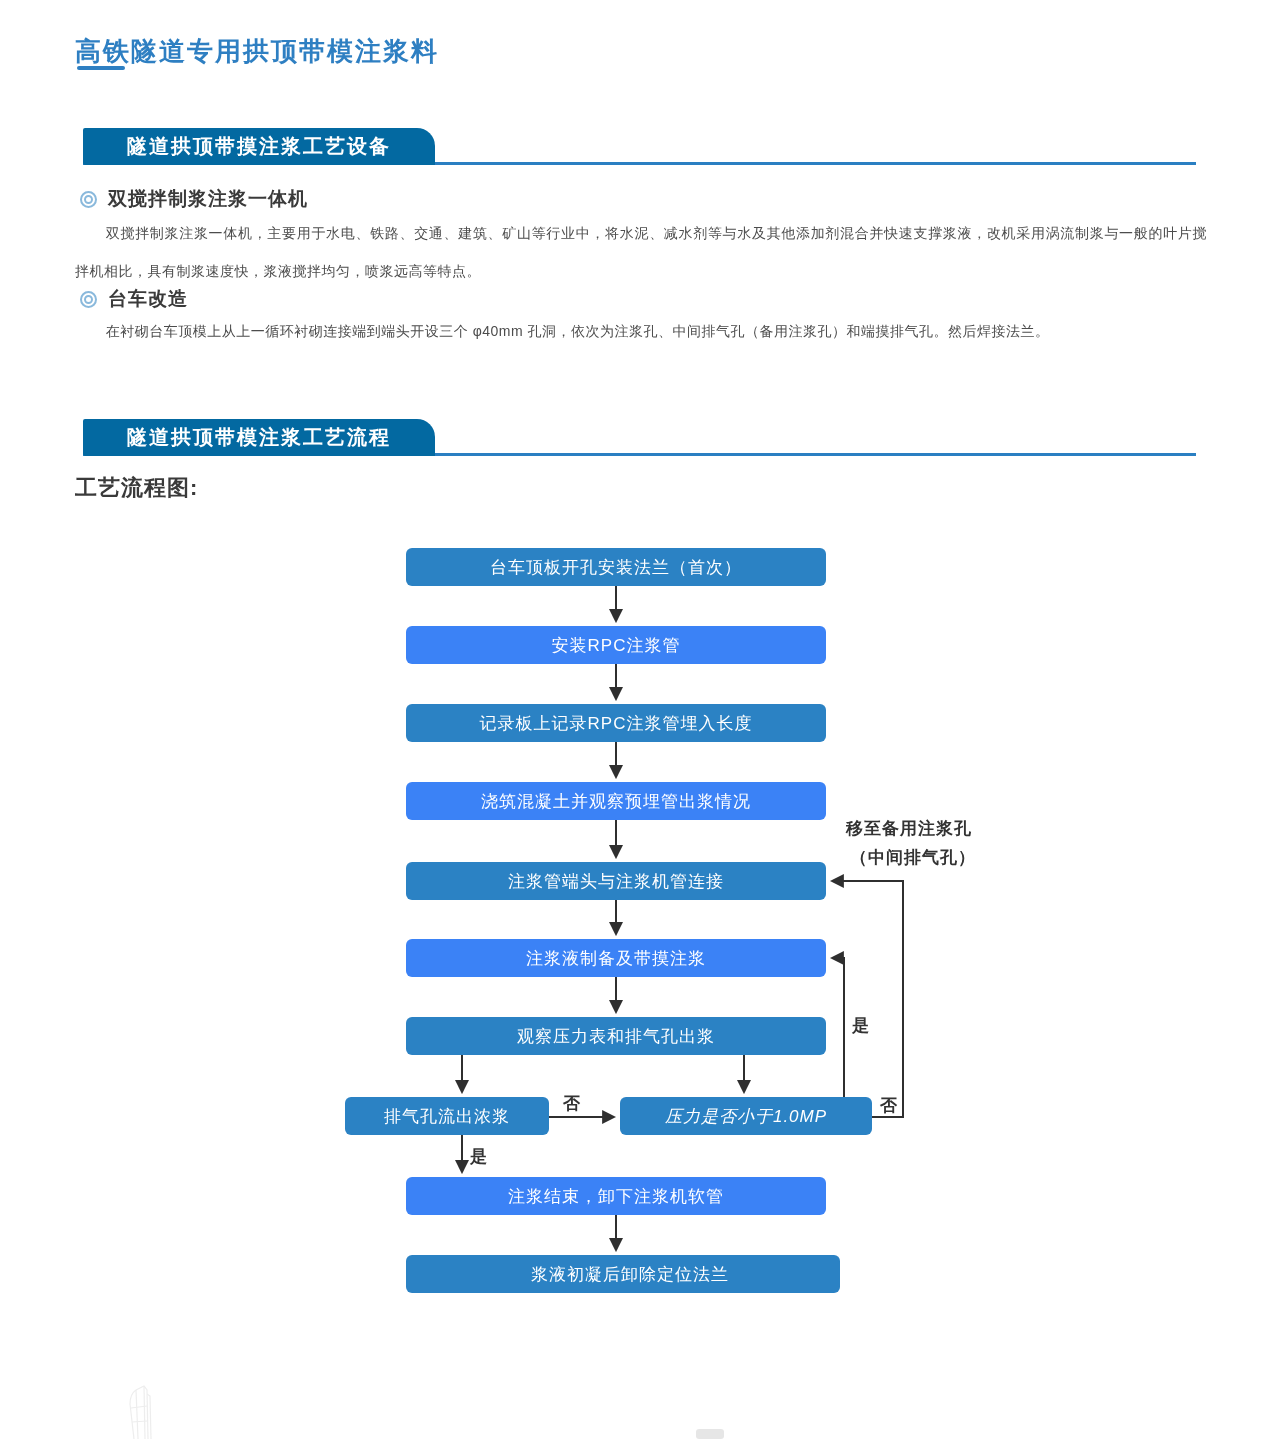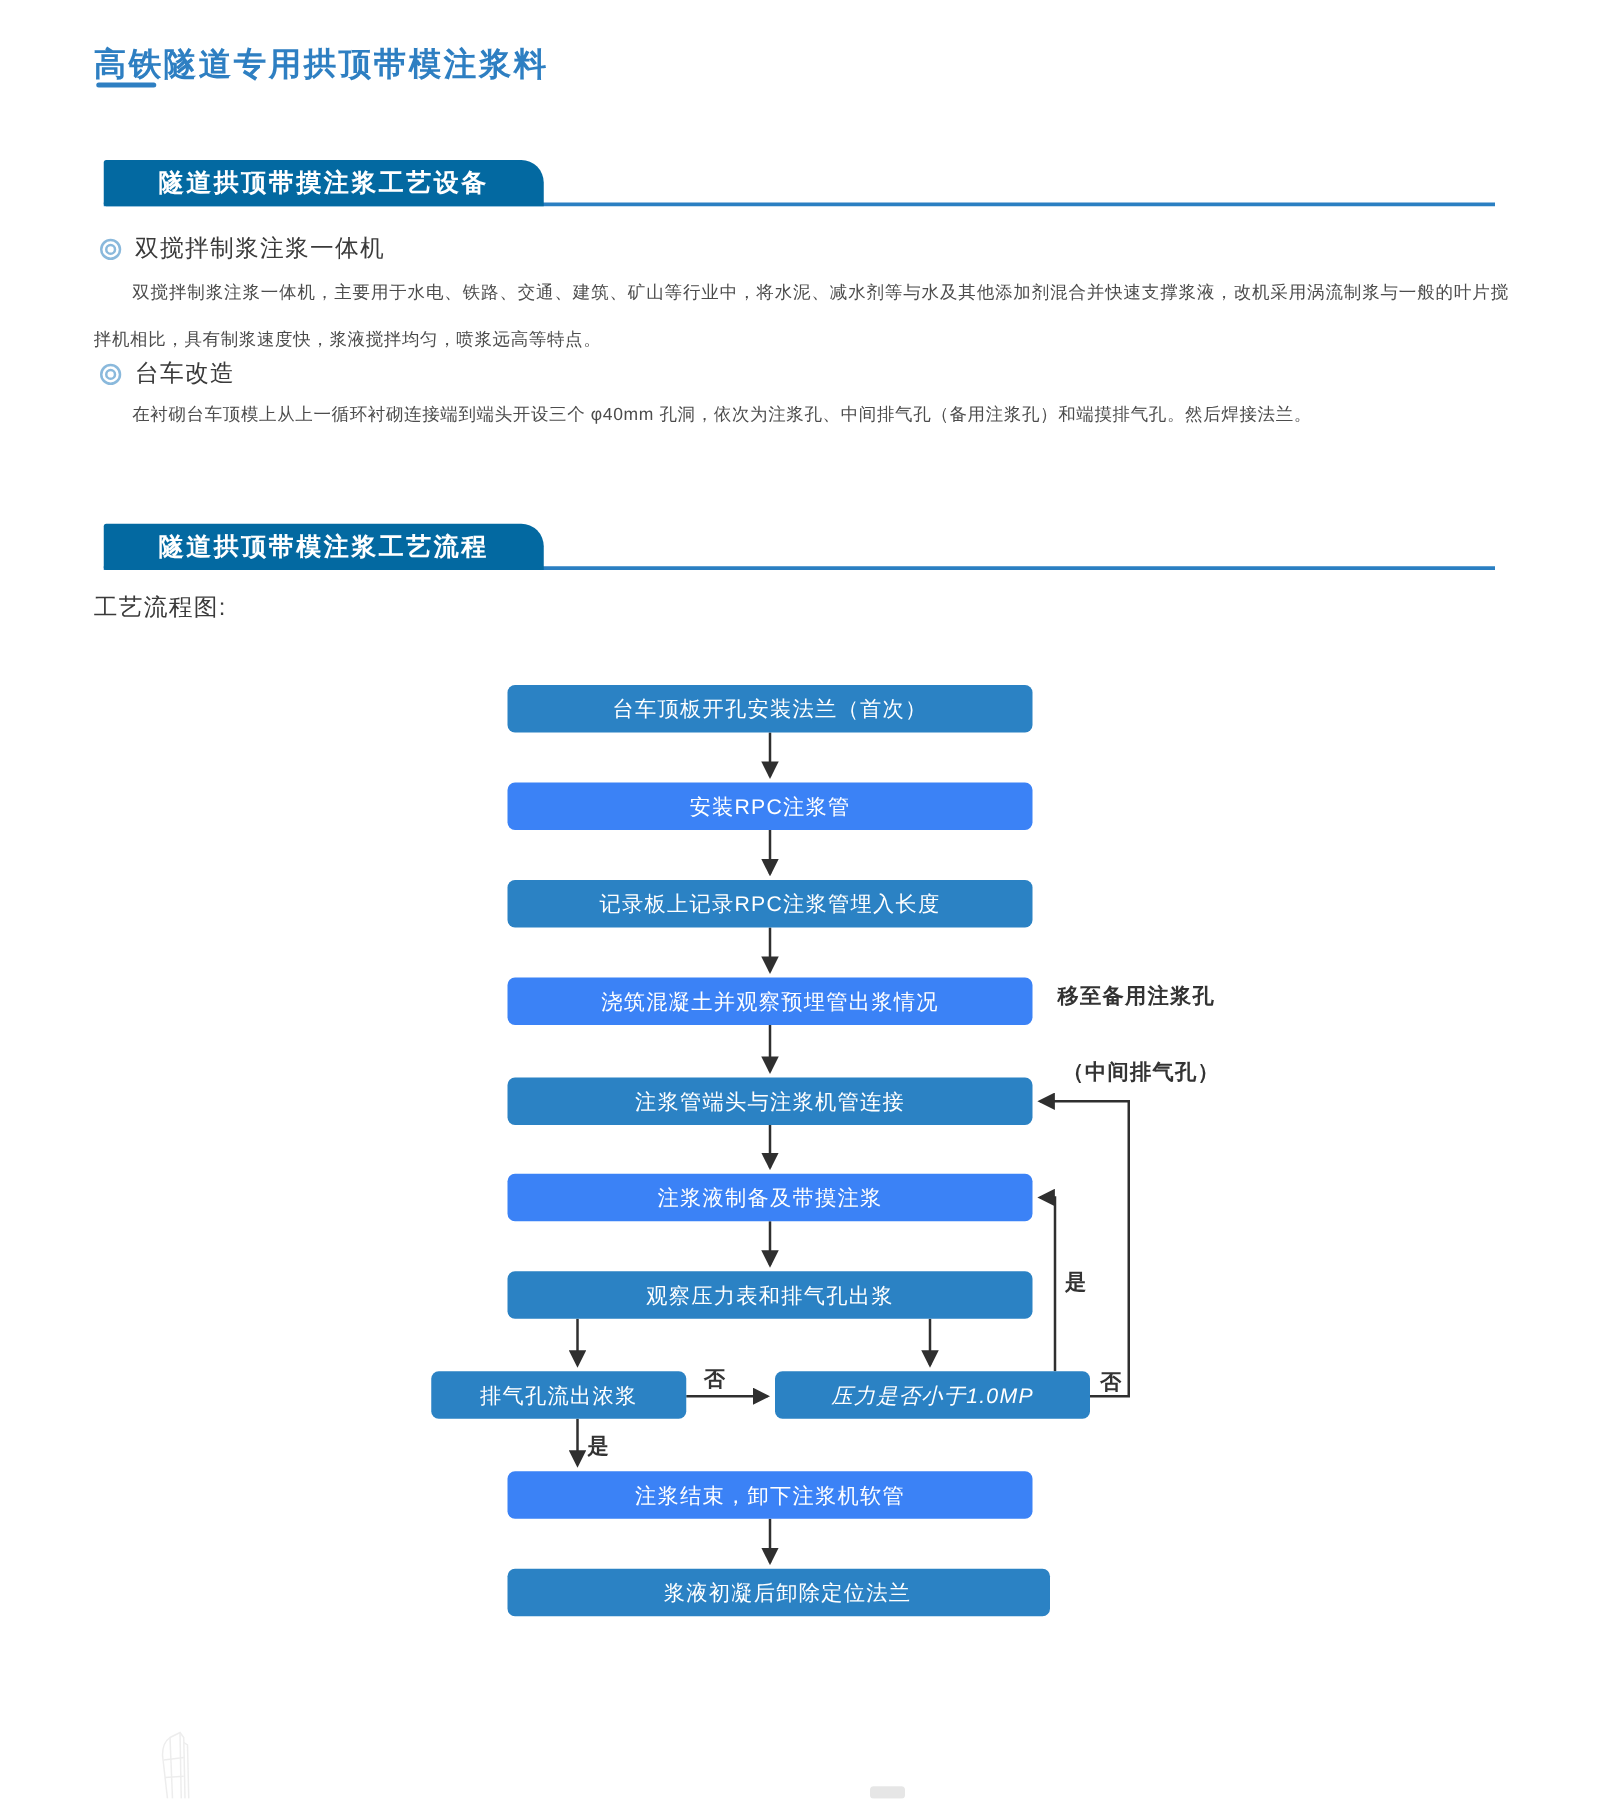--- a/index.html
+++ b/index.html
@@ -36,27 +36,27 @@
 
   
   .bullet-row{display:flex;align-items:center;gap:11px;}
   .ring-icon{
     width:13px;height:13px;border:2px solid #8ab9dc;border-radius:50%;
     display:flex;align-items:center;justify-content:center;flex:0 0 auto;
   }
   .ring-icon .inner{
     width:5px;height:5px;border:2px solid #8ab9dc;border-radius:50%;
   }
-  .bullet-heading{font-size:19px;font-weight:normal;color:#3a3a3a;letter-spacing:1px;}
+  .bullet-heading{font-size:19px;font-weight:bold;color:#3a3a3a;letter-spacing:1px;}
   .para{
     width:1132px;
     font-size:14px;line-height:38px;color:#4c4c4c;
     text-align:justify;text-indent:2.2em;letter-spacing:0.5px;
   }
-  .flow-label{font-size:19px;font-weight:normal;color:#3a3a3a;letter-spacing:1px;}
+  .flow-label{font-size:22px;font-weight:bold;color:#3a3a3a;letter-spacing:1px;}
 
   
   .fbox{
     height:38px;border-radius:6px;
     display:flex;align-items:center;justify-content:center;
     font-size:17px;color:#ffffff;letter-spacing:1px;
   }
   .fbox.blue{background:#2b82c4;}
   .fbox.gray{background:#3b82f6;}
 
@@ -139,21 +139,21 @@
   <div class="abs fbox blue" style="left:406px;top:1017px;width:420px;">观察压力表和排气孔出浆</div>
   <div class="abs fbox blue" style="left:345px;top:1097px;width:204px;">排气孔流出浓浆</div>
   <div class="abs fbox blue" style="left:620px;top:1097px;width:252px;font-style:italic;">压力是否小于1.0MP</div>
   <div class="abs fbox gray" style="left:406px;top:1177px;width:420px;">注浆结束，卸下注浆机软管</div>
   <div class="abs fbox blue" style="left:406px;top:1255px;width:420px;padding-left:14px;">浆液初凝后卸除定位法兰</div>
 
   <div class="abs edge-label" style="left:563px;top:1092px;">否</div>
   <div class="abs edge-label" style="left:470px;top:1145px;">是</div>
   <div class="abs edge-label" style="left:852px;top:1014px;">是</div>
   <div class="abs edge-label" style="left:880px;top:1094px;">否</div>
-  <div class="abs flow-note" style="left:846px;top:785px;">移至备用注浆孔</div>
+  <div class="abs flow-note" style="left:846px;top:817px;">移至备用注浆孔</div>
   <div class="abs flow-note" style="left:850px;top:846px;">（中间排气孔）</div>
 
   <svg class="abs watermark" style="left:120px;top:1382px;" width="60" height="57" viewBox="0 0 60 57">
     <g stroke="#dfdfdf" stroke-width="1.2" fill="none">
       <path d="M14,57 L10,22 Q10,12 16,8 L24,4 L27,8 L28,57"></path>
       <path d="M16,8 L18,57"></path>
       <path d="M24,4 L25,57"></path>
       <path d="M11,26 L27,24"></path>
       <path d="M12,40 L27,39"></path>
       <path d="M27,12 L30,14 L31,57"></path>

